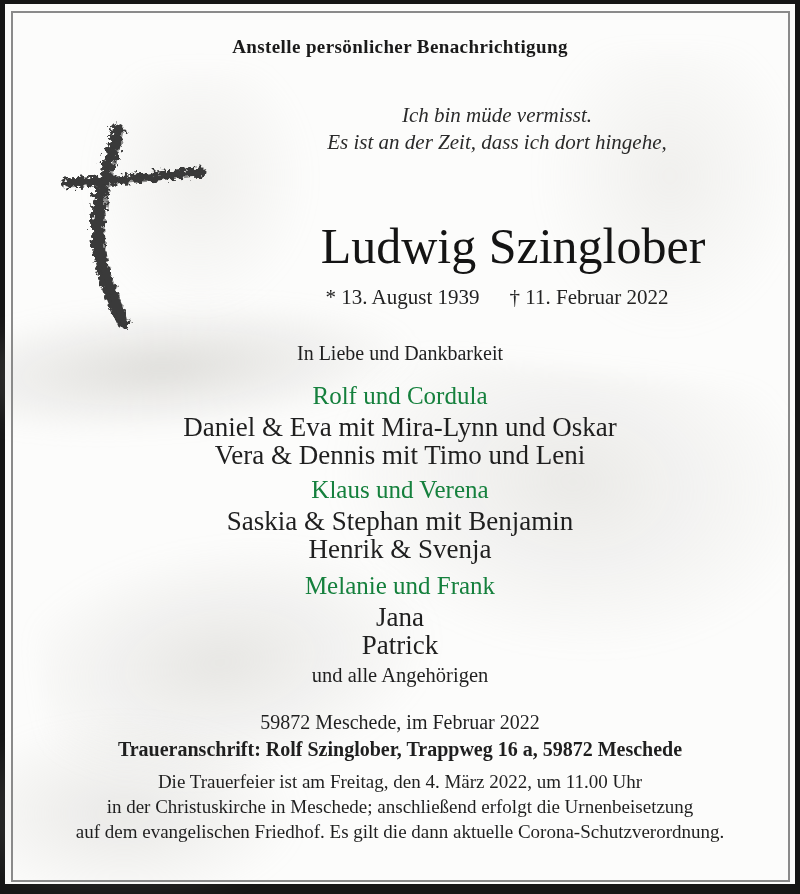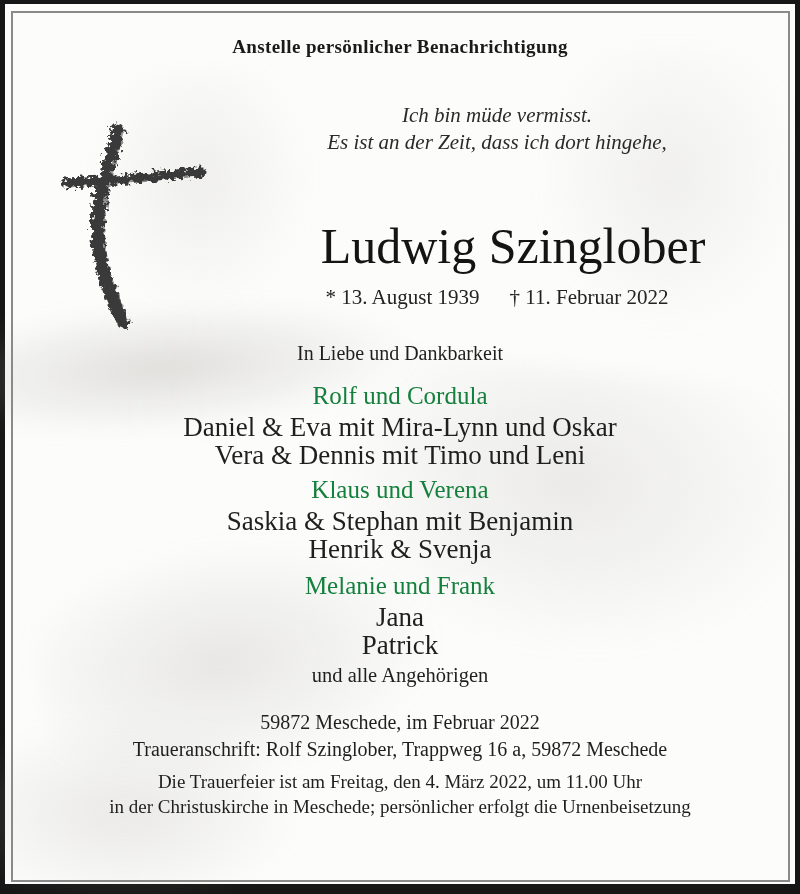--- a/index.html
+++ b/index.html
@@ -22,21 +22,21 @@
   .quote{top:102px;font-size:21px;font-style:italic;line-height:27px;color:#2a2a2a;}
   .name{top:203px;font-size:50px;line-height:1.1;font-weight:normal;margin:16px;color:#141414;}
   .dates{top:277px;font-size:21px;color:#222;margin-top:8px;}
   .dates .death{margin-left:30px;}
   .intro{top:342px;font-size:20px;}
   .group .lead{font-size:25px;line-height:29px;margin-bottom:4px;color:#15803d;}
   .group .member{font-size:27px;line-height:27.5px;}
   .g1{top:381px;} .g2{top:475px;} .g3{top:571px;}
   .closing{top:664px;font-size:20.5px;}
   .placeline{top:711px;font-size:20px;}
-  .addressline{top:738px;font-size:20px;}
+  .addressline{top:738px;font-size:20px;font-weight:bold;}
   .service{top:770px;font-size:19px;line-height:24.8px;}
 </style>
 </head>
 <body>
 
 <div class="page">
   <div class="sheet"></div>
 
   <div class="tex t1"></div>
   <div class="tex t2"></div>
@@ -101,15 +101,16 @@
     <div class="member">Patrick</div>
   </div>
 
   <div class="txt cc closing">und alle Angehörigen</div>
 
   <div class="txt cc placeline">59872 Meschede, im Februar 2022</div>
   <div class="txt cc addressline">Traueranschrift: Rolf Szinglober, Trappweg 16 a, 59872 Meschede</div>
 
   <div class="txt cc service">
     <div>Die Trauerfeier ist am Freitag, den 4. März 2022, um 11.00 Uhr</div>
-    <div>in der Christuskirche in Meschede; persönlicher erfolgt die Urnenbeisetzung</div>
+    <div>in der Christuskirche in Meschede; anschließend erfolgt die Urnenbeisetzung</div>
+    <div>auf dem evangelischen Friedhof. Es gilt die dann aktuelle Corona-Schutzverordnung.</div>
   </div>
 </div>
 
 </body></html>

